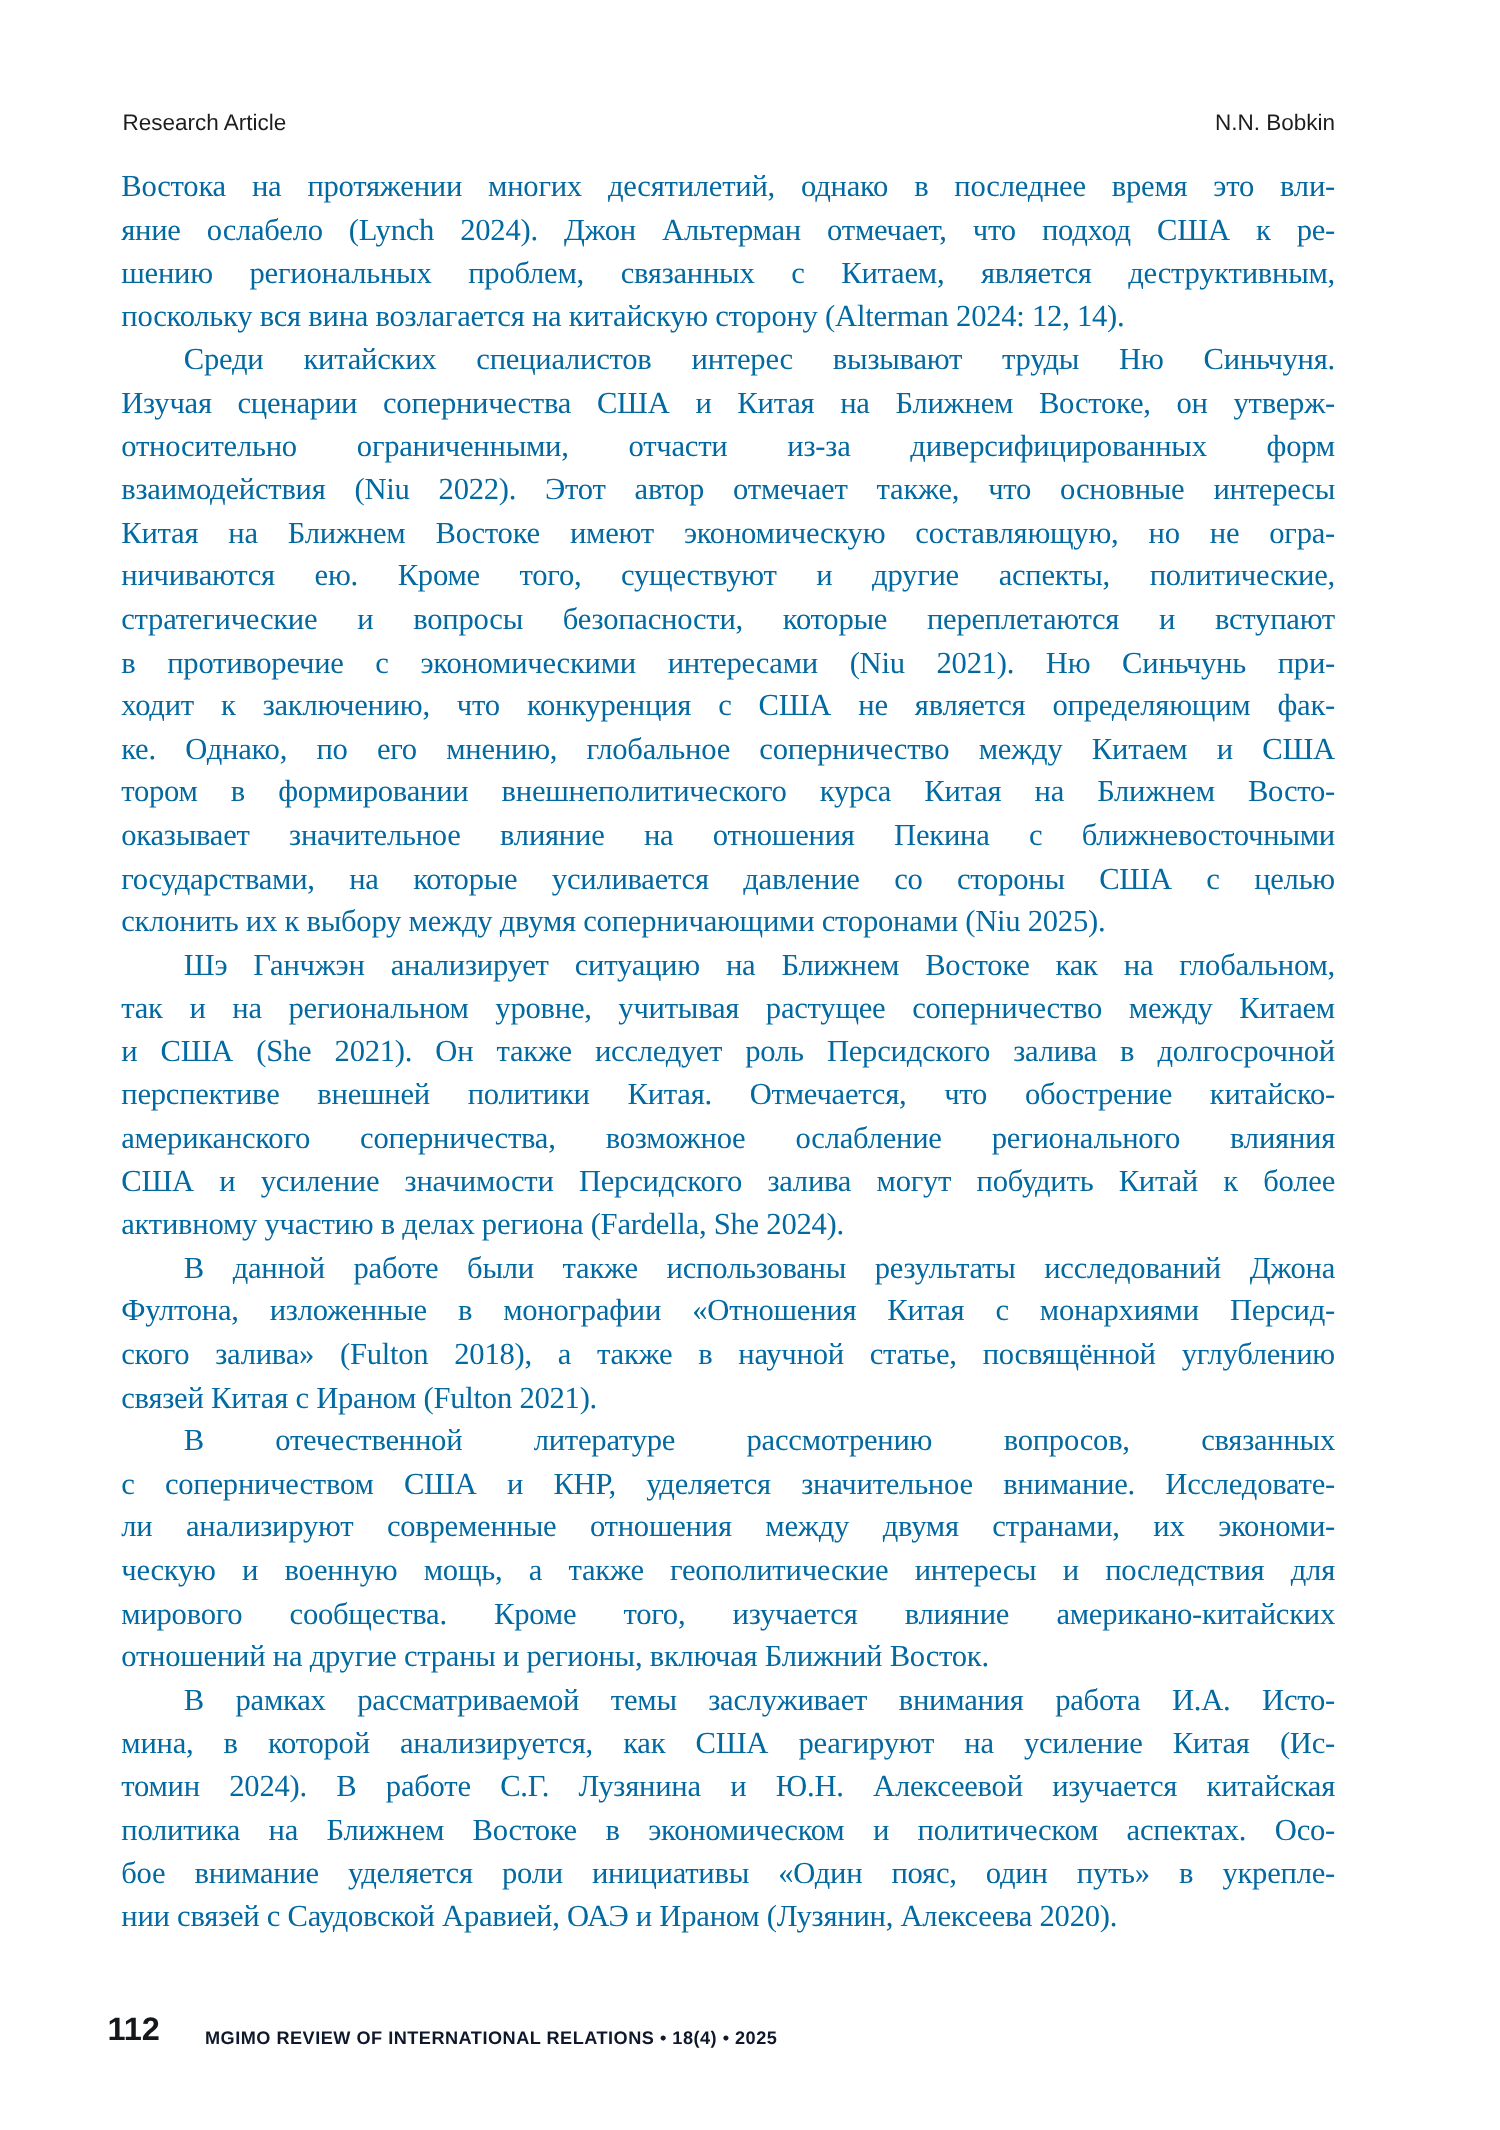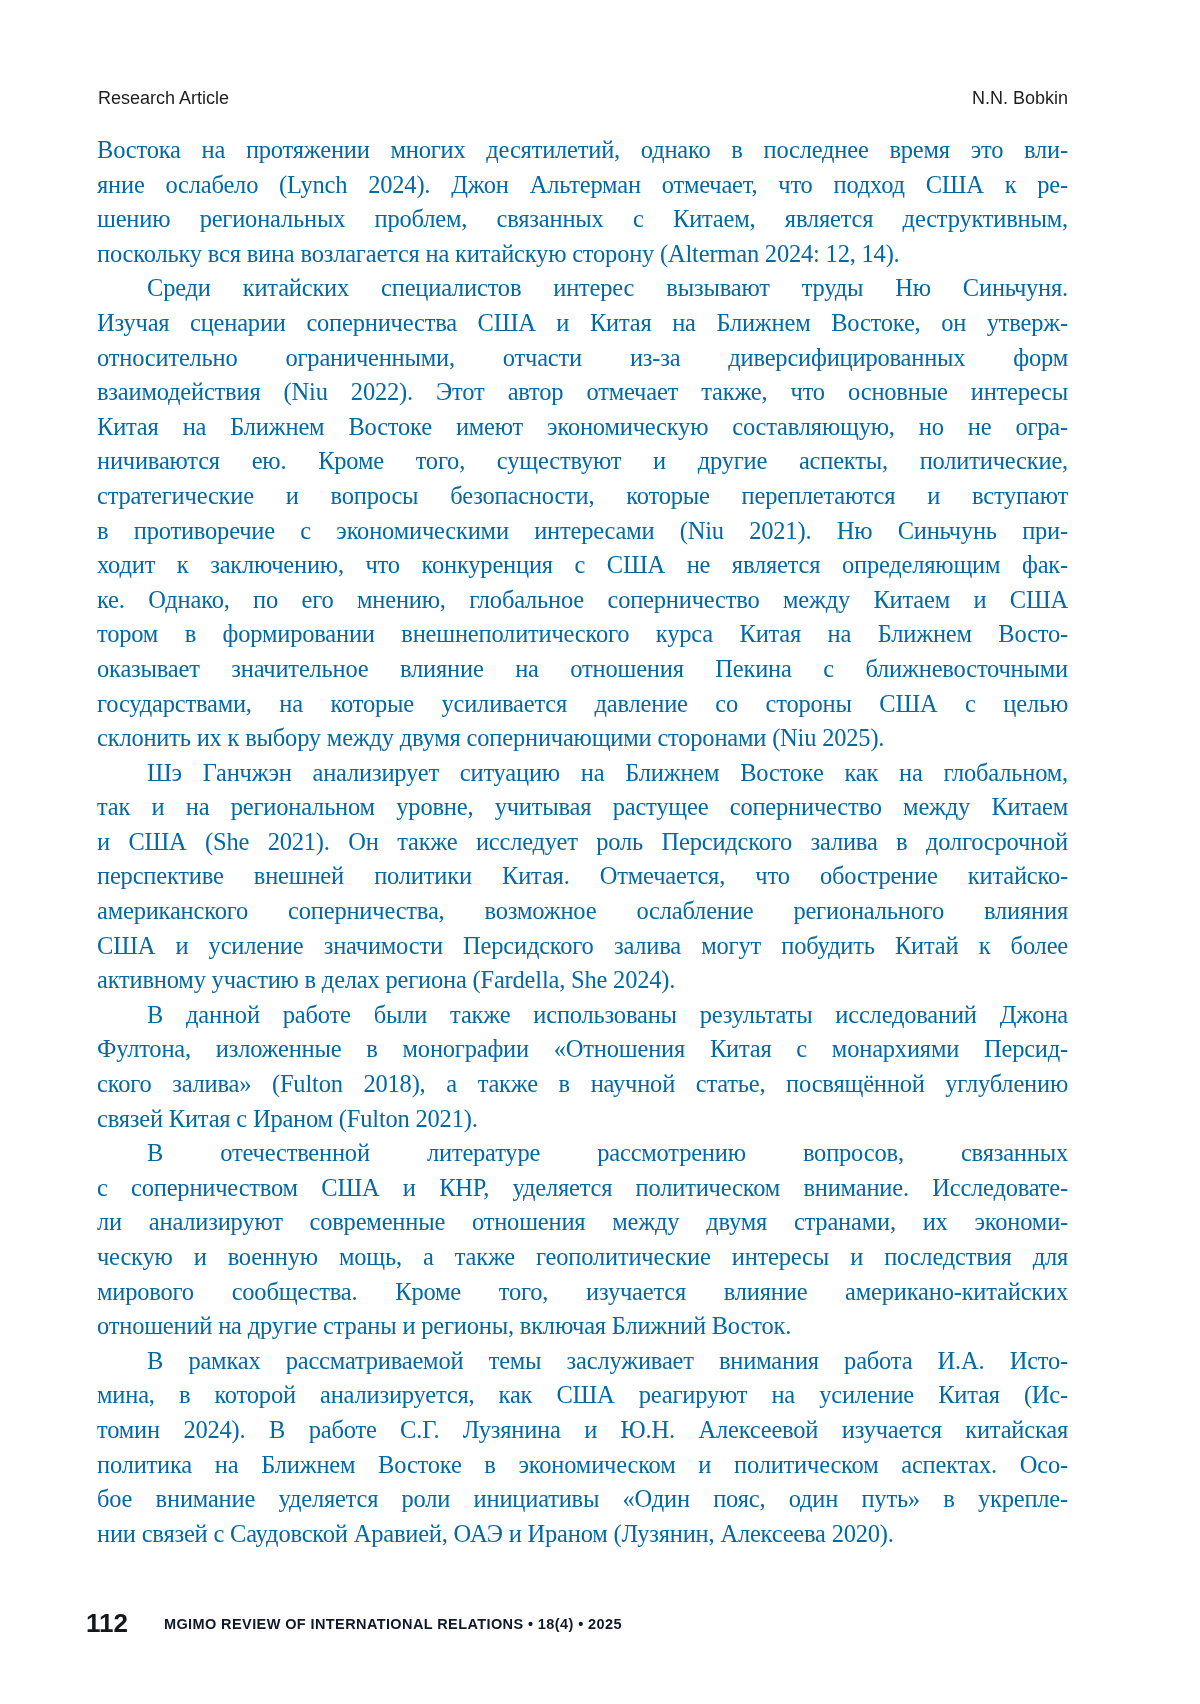--- a/index.html
+++ b/index.html
@@ -46,21 +46,21 @@
     white-space: normal;
   }
   .line.last { text-align-last: left; }
   .para.indent .line.first { text-indent: 50px; }
   .footer {
     position: absolute;
     left: 86px;
     top: 1608px;
     width: 980px;
     display: flex;
-    align-items: center;
+    align-items: flex-end;
     gap: 36px;
     font-family: "Liberation Sans", sans-serif;
   }
   .page-num {
     font-size: 26px;
     font-weight: 700;
     color: #15181b;
   }
   .journal {
     font-size: 14.5px;
@@ -112,21 +112,21 @@
         <div class="line last">активному участию в делах региона (Fardella, She 2024).</div>
       </div>
       <div class="para indent">
         <div class="line first">В данной работе были также использованы результаты исследований Джона</div>
         <div class="line">Фултона, изложенные в монографии «Отношения Китая с монархиями Персид-</div>
         <div class="line">ского залива» (Fulton 2018), а также в научной статье, посвящённой углублению</div>
         <div class="line last">связей Китая с Ираном (Fulton 2021).</div>
       </div>
       <div class="para indent">
         <div class="line first">В отечественной литературе рассмотрению вопросов, связанных</div>
-        <div class="line">с соперничеством США и КНР, уделяется политическом внимание. Исследовате-</div>
+        <div class="line">с соперничеством США и КНР, уделяется значительное внимание. Исследовате-</div>
         <div class="line">ли анализируют современные отношения между двумя странами, их экономи-</div>
         <div class="line">ческую и военную мощь, а также геополитические интересы и последствия для</div>
         <div class="line">мирового сообщества. Кроме того, изучается влияние американо-китайских</div>
         <div class="line last">отношений на другие страны и регионы, включая Ближний Восток.</div>
       </div>
       <div class="para indent">
         <div class="line first">В рамках рассматриваемой темы заслуживает внимания работа И.А. Исто-</div>
         <div class="line">мина, в которой анализируется, как США реагируют на усиление Китая (Ис-</div>
         <div class="line">томин 2024). В работе С.Г. Лузянина и Ю.Н. Алексеевой изучается китайская</div>
         <div class="line">политика на Ближнем Востоке в экономическом и политическом аспектах. Осо-</div>

